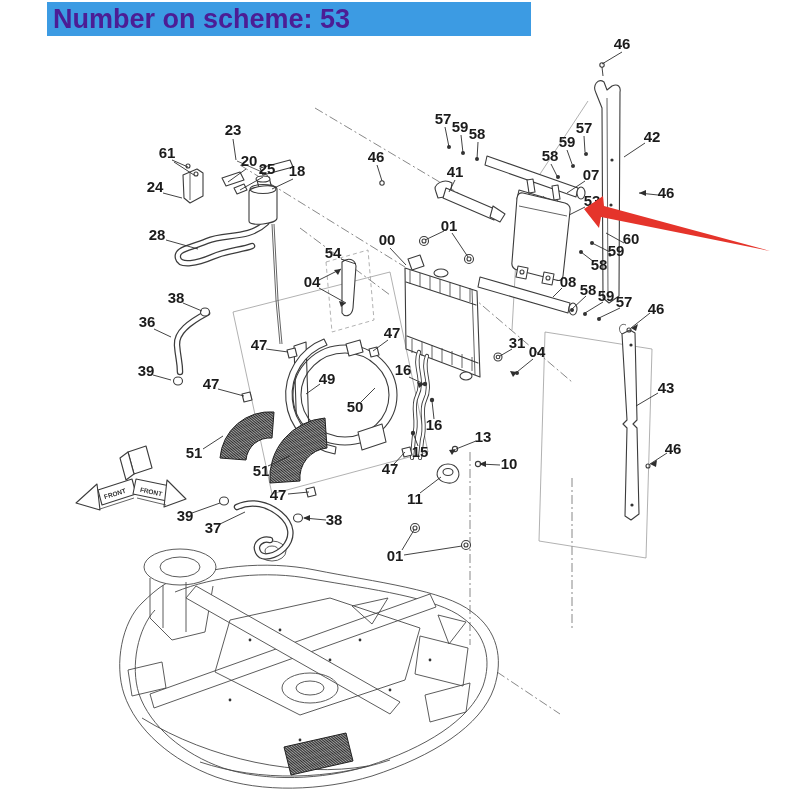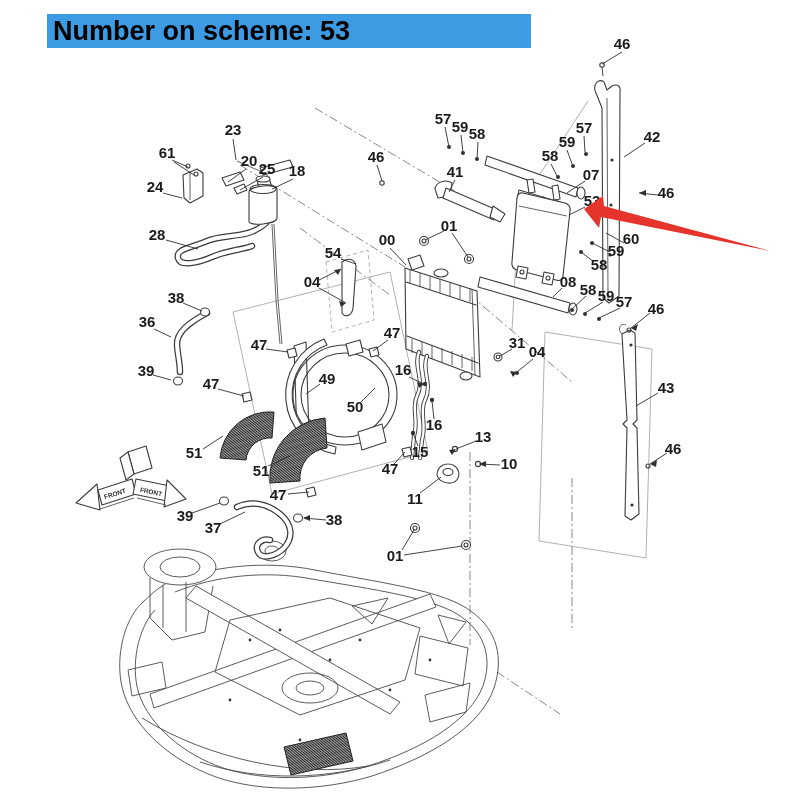--- a/index.html
+++ b/index.html
@@ -28,21 +28,21 @@
   .pipe-i{fill:none;stroke:#fff;stroke-width:2.4;stroke-linecap:round;}
   .meshf{fill:url(#mesh);stroke:#222;stroke-width:1;}
   .part-label{font:bold 15px "Liberation Sans", sans-serif;fill:#1b1b1b;
               text-anchor:middle;dominant-baseline:middle;}
   .front-txt{font:bold 6.5px "Liberation Sans", sans-serif;fill:#2e2e2e;text-anchor:middle;}
 </style>
 </head>
 <body>
 
 <div id="stage">
-  <div id="hdr" style="background: rgb(60, 155, 227); color: #000000; margin-top: 12px;">
+  <div id="hdr" style="background: rgb(60, 155, 227); color: #4c1d95;">
     <span>Number on scheme: 53</span>
   </div>
 
   <svg width="800" height="800" viewBox="0 0 800 800">
     <defs>
       <pattern id="mesh" width="4" height="4" patternUnits="userSpaceOnUse" patternTransform="rotate(40)">
         <rect width="4" height="4" fill="#2e2e2e"></rect>
         <path d="M0,0.5 H4 M0,2.5 H4" stroke="#cfcfcf" stroke-width="0.7"></path>
       </pattern>
     </defs>

